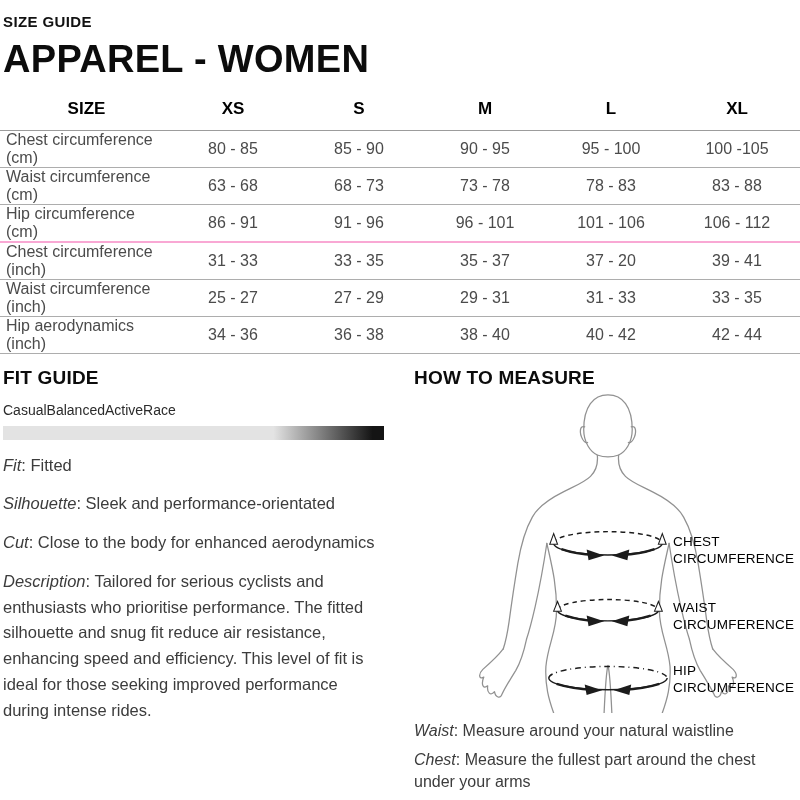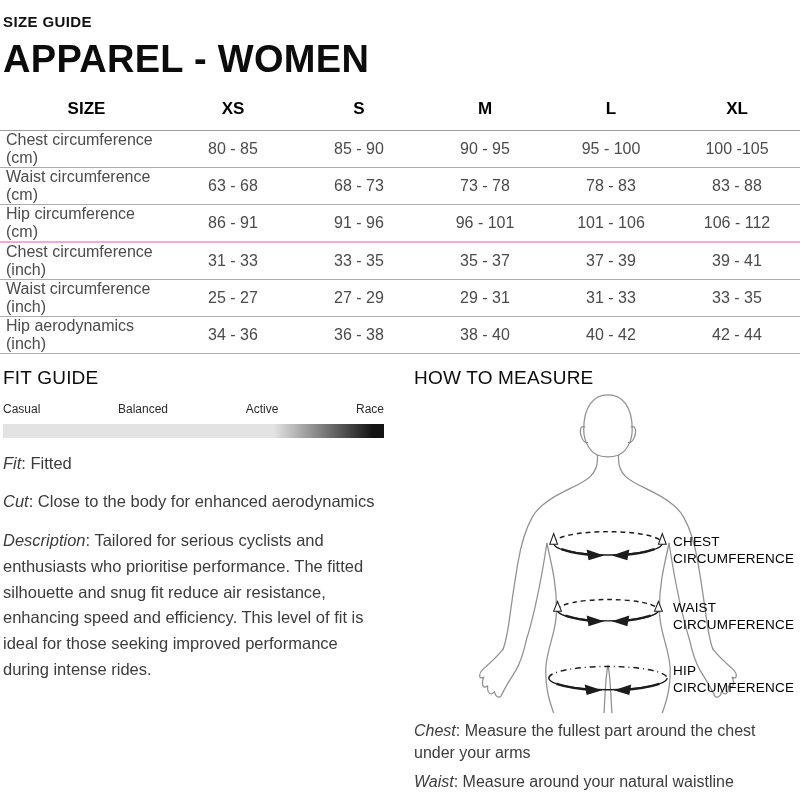--- a/index.html
+++ b/index.html
@@ -29,24 +29,24 @@
     font-size:16px; color:#4b4b4b; text-align:center;
     height:33px; vertical-align:middle; border-bottom:1px solid #adadad;
   }
   .size-table td.row-label { text-align:left; padding-left:6px; }
   .size-table tr.unit-break td { border-bottom:2px solid #f9a8d4; }
 
   
   .columns { display:flex; margin-top:13px; }
   .fit-col { width:381px; flex:none; margin-left:3px; }
   .measure-col { width:386px; flex:none; margin-left:30px; }
-  h2.section-title { font-size:19px; font-weight:400; letter-spacing:0.2px; color:#0c0c0c; line-height:1.15; }
-
-  
-  .scale-labels { display:flex; justify-content:space-between; margin-top:13px; font-size:12px; color:#2b2b2b; }
+  h2.section-title { font-size:19px; font-weight:700; letter-spacing:0.2px; color:#0c0c0c; line-height:1.15; }
+
+  
+  .scale-labels { display:flex; margin-top:13px; font-size:14px; color:#2b2b2b; }
   .scale-bar { height:14px; margin-top:8px; width:100%; }
   .attr { margin-top:13px; font-size:16.5px; line-height:1.56; color:#3c3c3c; }
   .attr em { font-style:italic;text-align:right; }
 
   
   .figure { position:relative; height:322px; margin-top:2px; }
   .figure svg { position:absolute; left:0; top:0; }
   .measure-label {
     position:absolute; left:259px; font-size:13.5px; line-height:1.32;
     letter-spacing:0.2px; color:#000;
@@ -110,21 +110,21 @@
         <td>91 - 96</td>
         <td>96 - 101</td>
         <td>101 - 106</td>
         <td>106 - 112</td>
       </tr>
       <tr>
         <td class="row-label">Chest circumference (inch)</td>
         <td>31 - 33</td>
         <td>33 - 35</td>
         <td>35 - 37</td>
-        <td>37 - 39</td>
+        <td>37 - 20</td>
         <td>39 - 41</td>
       </tr>
       <tr>
         <td class="row-label">Waist circumference (inch)</td>
         <td>25 - 27</td>
         <td>27 - 29</td>
         <td>29 - 31</td>
         <td>31 - 33</td>
         <td>33 - 35</td>
       </tr>
@@ -146,20 +146,21 @@
 
       <div class="scale-labels">
         <span>Casual</span>
         <span>Balanced</span>
         <span>Active</span>
         <span>Race</span>
       </div>
       <div class="scale-bar" style="background: linear-gradient(90deg, #e3e3e3 0%, #e3e3e3 71%, #141414 97%, #141414 100%);"></div>
 
       <p class="attr"><em>Fit</em><span>: </span><span>Fitted</span></p>
+      <p class="attr"><em>Silhouette</em><span>: </span><span>Sleek and performance-orientated</span></p>
       <p class="attr"><em>Cut</em><span>: </span><span>Close to the body for enhanced aerodynamics</span></p>
       <p class="attr"><em>Description</em><span>: </span><span>Tailored for serious cyclists and enthusiasts who prioritise performance. The fitted silhouette and snug fit reduce air resistance, enhancing speed and efficiency. This level of fit is ideal for those seeking improved performance during intense rides.</span></p>
     </section>
 
     <section class="measure-col">
       <h2 class="section-title">HOW TO MEASURE</h2>
 
       <div class="figure">
         <svg width="386" height="322" viewBox="0 0 386 332" aria-hidden="true">
           <g stroke="#919191" fill="none" stroke-width="1.3" stroke-linecap="round" stroke-linejoin="round">
@@ -225,20 +226,20 @@
           <div>WAIST</div>
           <div>CIRCUMFERENCE</div>
         </div>
         <div class="measure-label hip">
           <div>HIP</div>
           <div>CIRCUMFERENCE</div>
         </div>
       </div>
 
       <div class="instructions">
+        <p class="attr"><em>Waist</em><span>: </span><span>Measure around your natural waistline</span></p>
         <p class="attr"><em>Chest</em><span>: </span><span>Measure the fullest part around the chest under your arms</span></p>
-        <p class="attr"><em>Waist</em><span>: </span><span>Measure around your natural waistline</span></p>
 
       </div>
     </section>
 
   </div>
 </div>
 
 </body></html>

